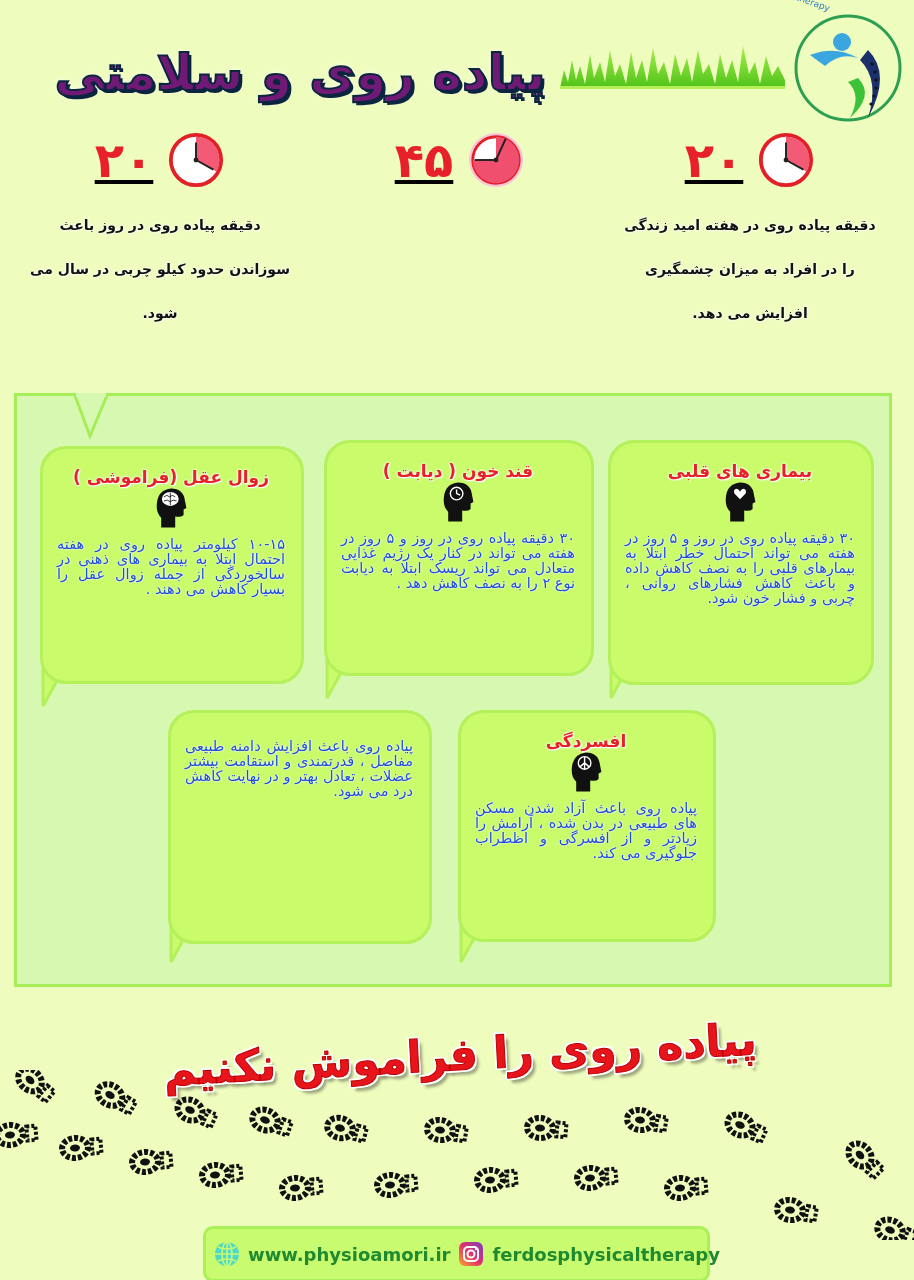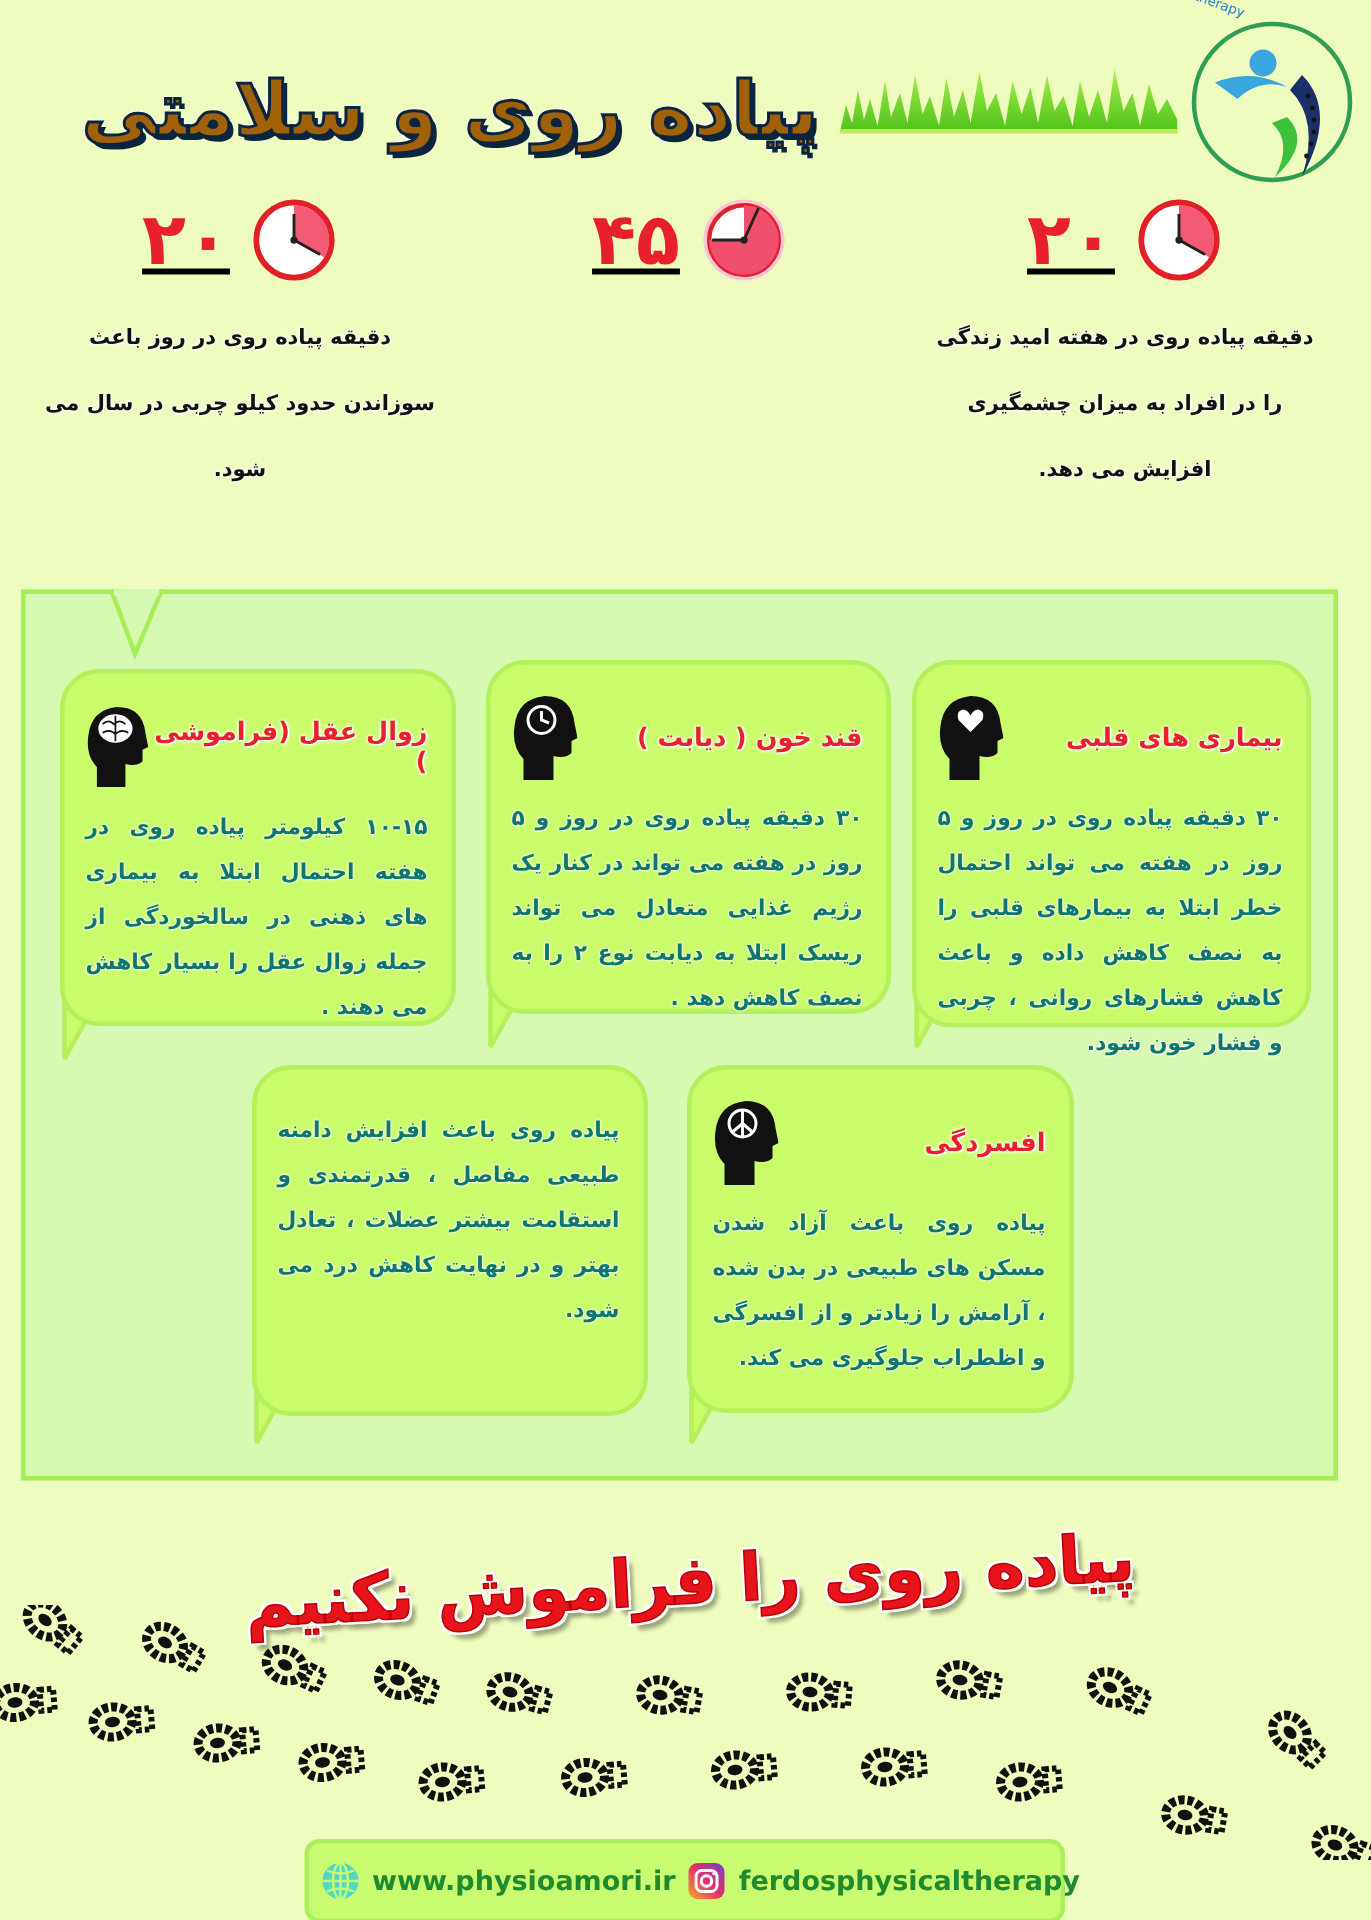--- a/index.html
+++ b/index.html
@@ -8,21 +8,21 @@
     background: #eefcbd;
     font-family: "DejaVu Sans", sans-serif;
     direction: rtl;
   }
   .abs { position: absolute; }
 
   
   .title {
     left: 30px; top: 28px; width: 540px; height: 90px;
     font-family: "DejaVu Sans", sans-serif; font-weight: bold; font-size: 50px;
-    color: #a16207; text-align: center; line-height: 90px;
+    color: #701a75; text-align: center; line-height: 90px;
     -webkit-text-stroke: 2px #0b2540;
     text-shadow: 3px 3px 0 #0b2540, 0 0 6px #fff;
     direction: rtl;
   }
   .grass { left: 560px; top: 40px; width: 225px; height: 48px; }
   .grass-line { left: 560px; top: 86px; width: 225px; height: 3px; background: #b6ee5a; }
   .logo { left: 780px; top: 0; width: 130px; height: 125px; }
 
   
   .stat { width: 260px; text-align: center; }
@@ -40,28 +40,28 @@
     background: #d7f8b0; border: 3px solid #a6ee58; box-sizing: border-box;
   }
   .panel-tail { left: 72px; top: 386px; width: 40px; height: 54px; }
 
   
   .bubble {
     background: #c9fb6b; border: 3px solid #b3f05a; border-radius: 26px;
     box-sizing: border-box; padding: 18px 16px 14px 14px;
   }
   .bubble-tail { width: 30px; height: 40px; }
-  .bubble-head { display: flex; flex-direction: row; align-items: center; justify-content: space-between; height: 62px; }
+  .bubble-head { display: flex; flex-direction: column; align-items: center; justify-content: space-between; height: 62px; }
   .bubble-title {
     font-weight: bold; font-size: 17px; color: #e8202a;
     text-shadow: 0 0 3px #fff, 0 0 3px #fff, 1px 1px 0 #fff;
   }
   .head-icon { width: 44px; height: 60px; }
   .bubble-text {
-    font-weight: bold; font-size: 14.5px; color: #0f766e; line-height: 30px;
+    font-weight: normal; font-size: 14.5px; color: #1d4ed8; line-height: 15px;
     text-align: justify; margin-top: 8px; text-shadow: 0 0 2px #fff, 0 0 2px #fff;
   }
 
   
   .slogan {
     left: 150px; top: 1015px; width: 620px; height: 80px;
     font-weight: bold; font-size: 44px; color: #e8141c; text-align: center; line-height: 80px;
     -webkit-text-stroke: 1px #b00;
     text-shadow: 0 0 0 #fff, 2px 2px 0 #fff, -2px -2px 0 #fff, 2px -2px 0 #fff, -2px 2px 0 #fff, 4px 5px 3px rgba(0,0,0,0.35);
     transform: rotate(-3deg);

